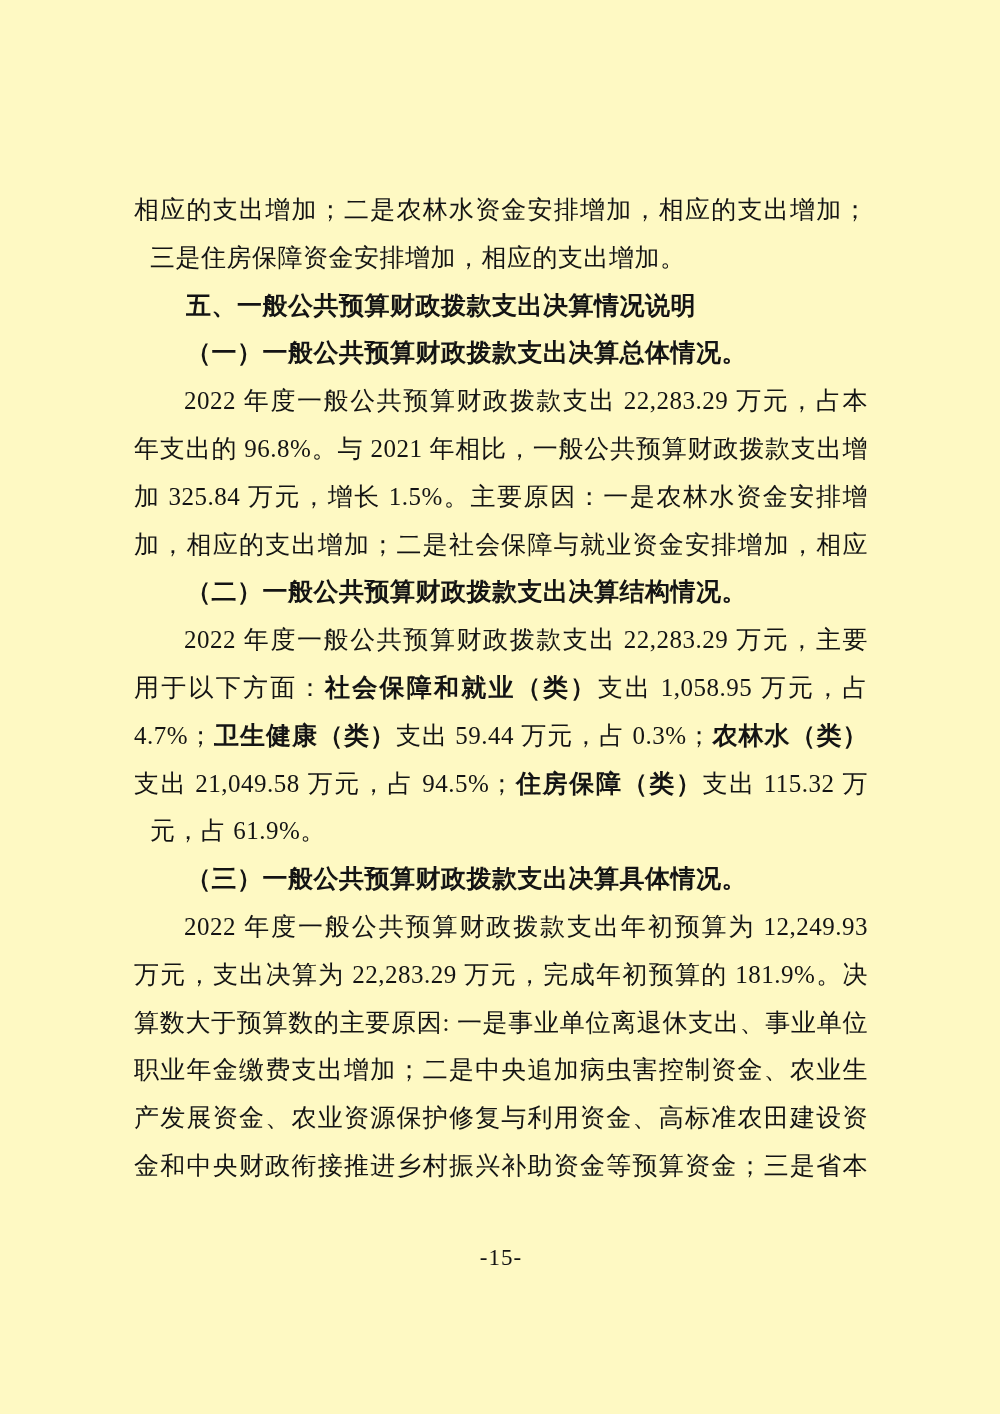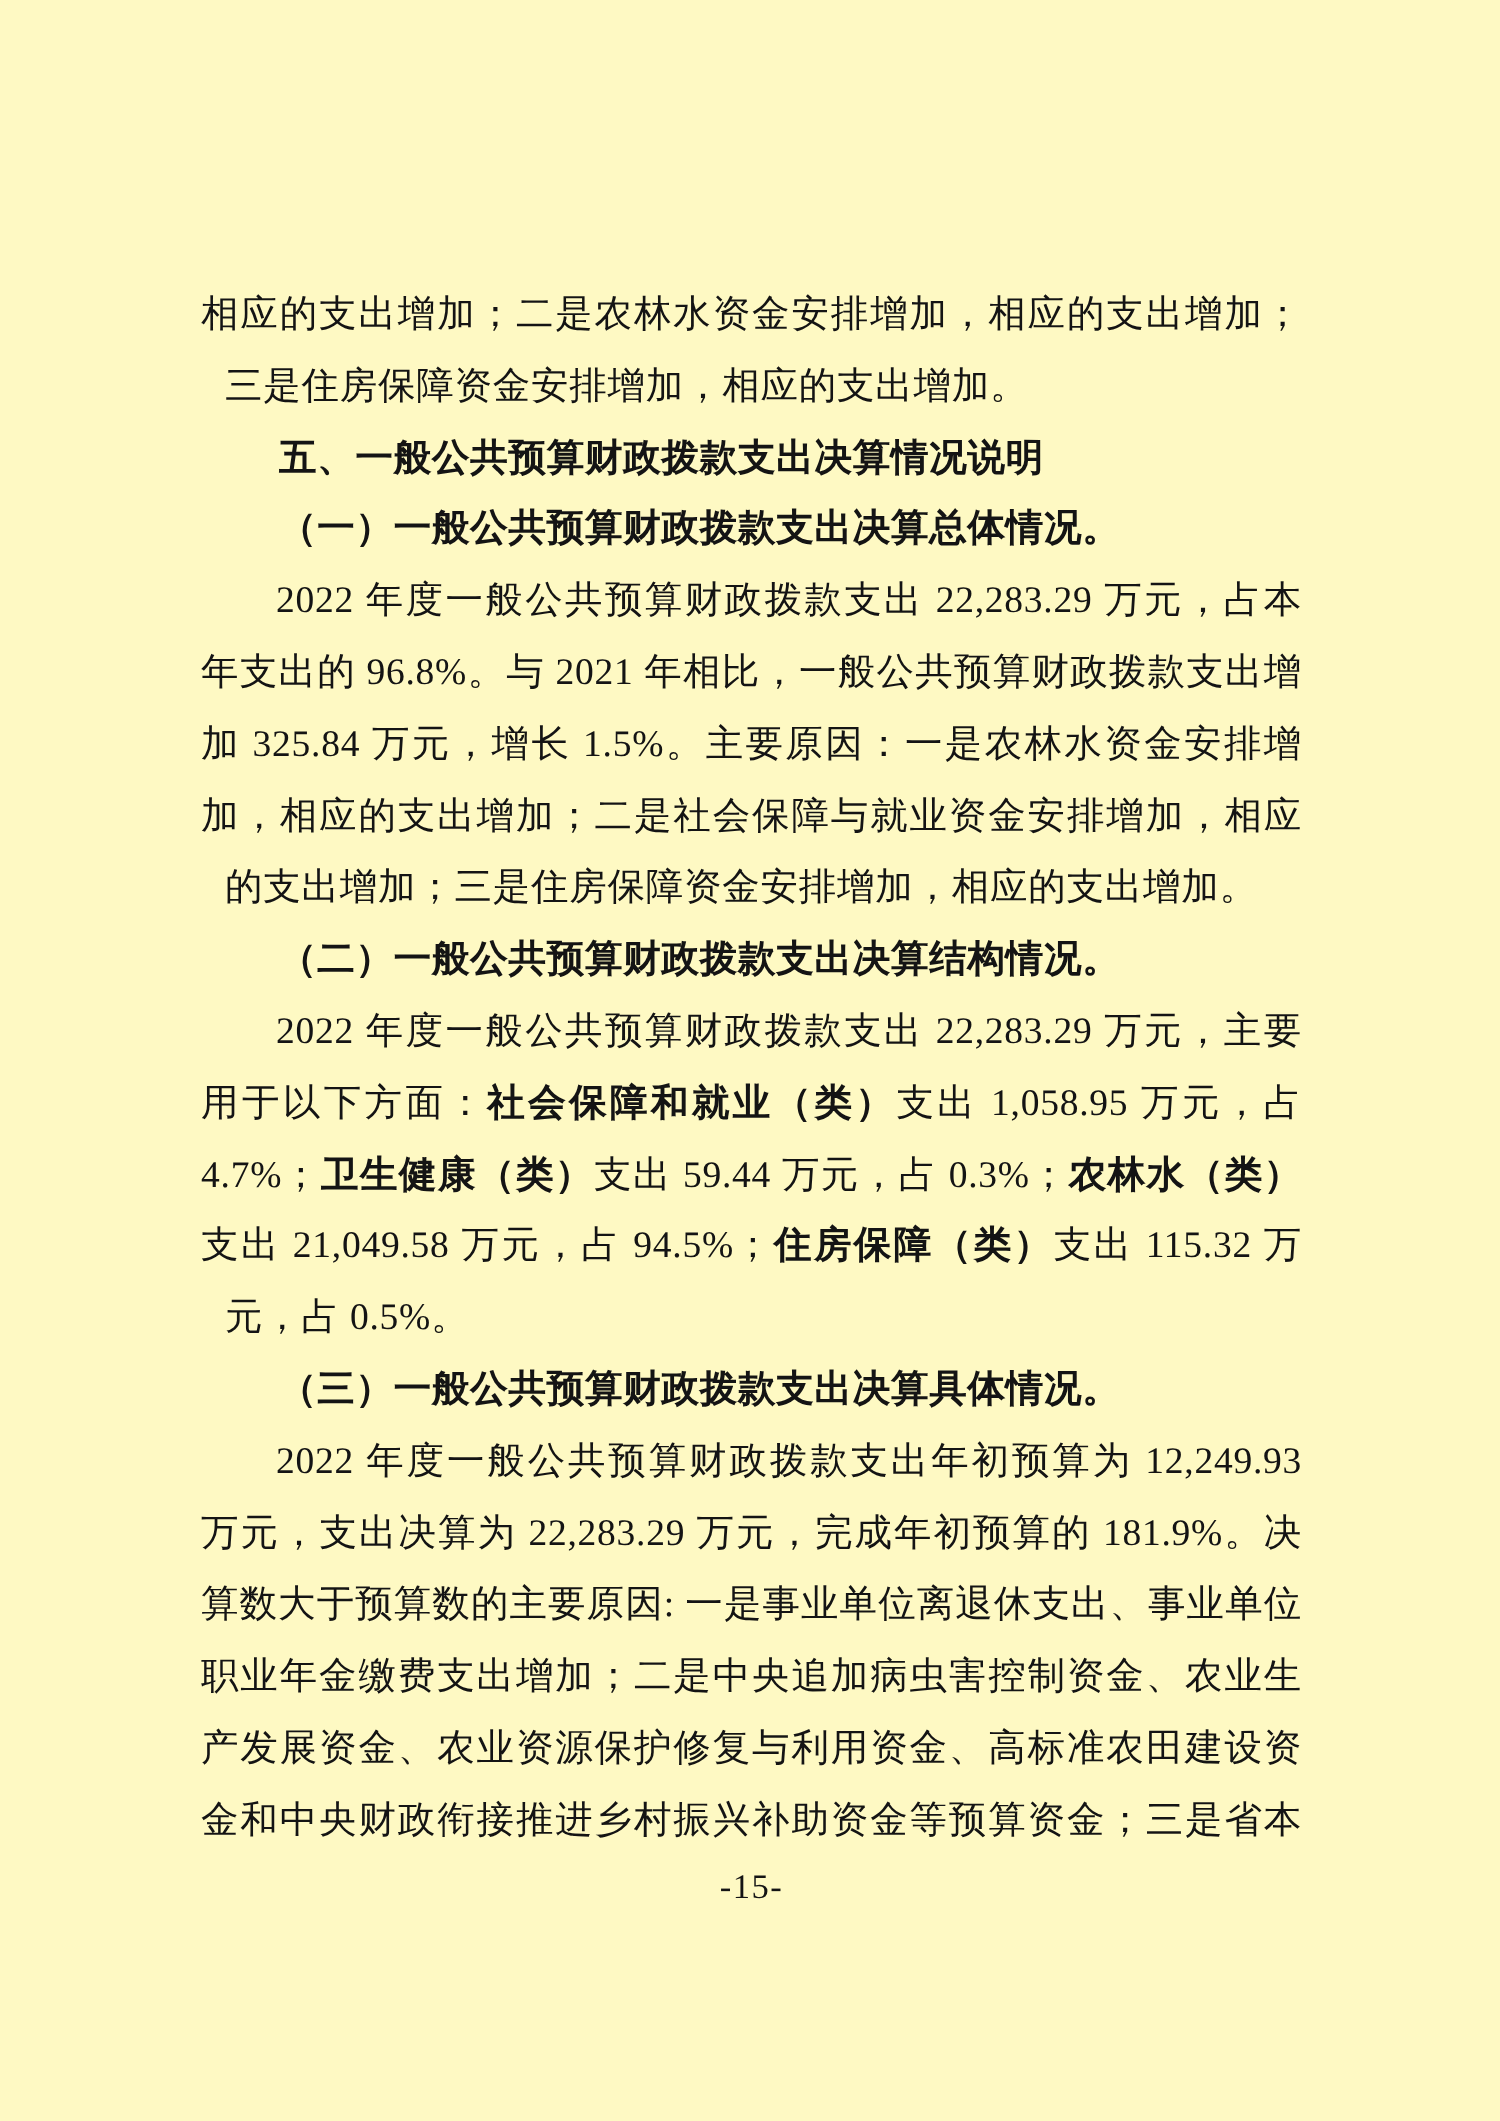--- a/index.html
+++ b/index.html
@@ -71,33 +71,32 @@
     <div class="line heading"><span>（一）一般公共预算财政拨款支出决算总体情况。</span></div>
 
     <div class="line indent"><span>2022 年度一般公共预算财政拨款支出 22,283.29 万元，占本</span></div>
 
     <div class="line"><span>年支出的 96.8%。与 2021 年相比，一般公共预算财政拨款支出增</span></div>
 
     <div class="line"><span>加 325.84 万元，增长 1.5%。主要原因：一是农林水资金安排增</span></div>
 
     <div class="line"><span>加，相应的支出增加；二是社会保障与就业资金安排增加，相应</span></div>
 
-    <div class="line end"><span>的支出增加；三是住房保障资金安排增加，相应的支出增加。</span></div>
 
     <div class="line heading"><span>（二）一般公共预算财政拨款支出决算结构情况。</span></div>
 
     <div class="line indent"><span>2022 年度一般公共预算财政拨款支出 22,283.29 万元，主要</span></div>
 
     <div class="line"><span>用于以下方面：</span><span class="bold">社会保障和就业（类）</span><span>支出 1,058.95 万元，占</span></div>
 
     <div class="line"><span>4.7%；</span><span class="bold">卫生健康（类）</span><span>支出 59.44 万元，占 0.3%；</span><span class="bold">农林水（类）</span></div>
 
     <div class="line"><span>支出 21,049.58 万元，占 94.5%；</span><span class="bold">住房保障（类）</span><span>支出 115.32 万</span></div>
 
-    <div class="line end"><span>元，占 0.5%。</span></div>
+    <div class="line end"><span>元，占 61.9%。</span></div>
 
     <div class="line heading"><span>（三）一般公共预算财政拨款支出决算具体情况。</span></div>
 
     <div class="line indent"><span>2022 年度一般公共预算财政拨款支出年初预算为 12,249.93</span></div>
 
     <div class="line"><span>万元，支出决算为 22,283.29 万元，完成年初预算的 181.9%。决</span></div>
 
     <div class="line"><span>算数大于预算数的主要原因: 一是事业单位离退休支出、事业单位</span></div>
 
     <div class="line"><span>职业年金缴费支出增加；二是中央追加病虫害控制资金、农业生</span></div>

